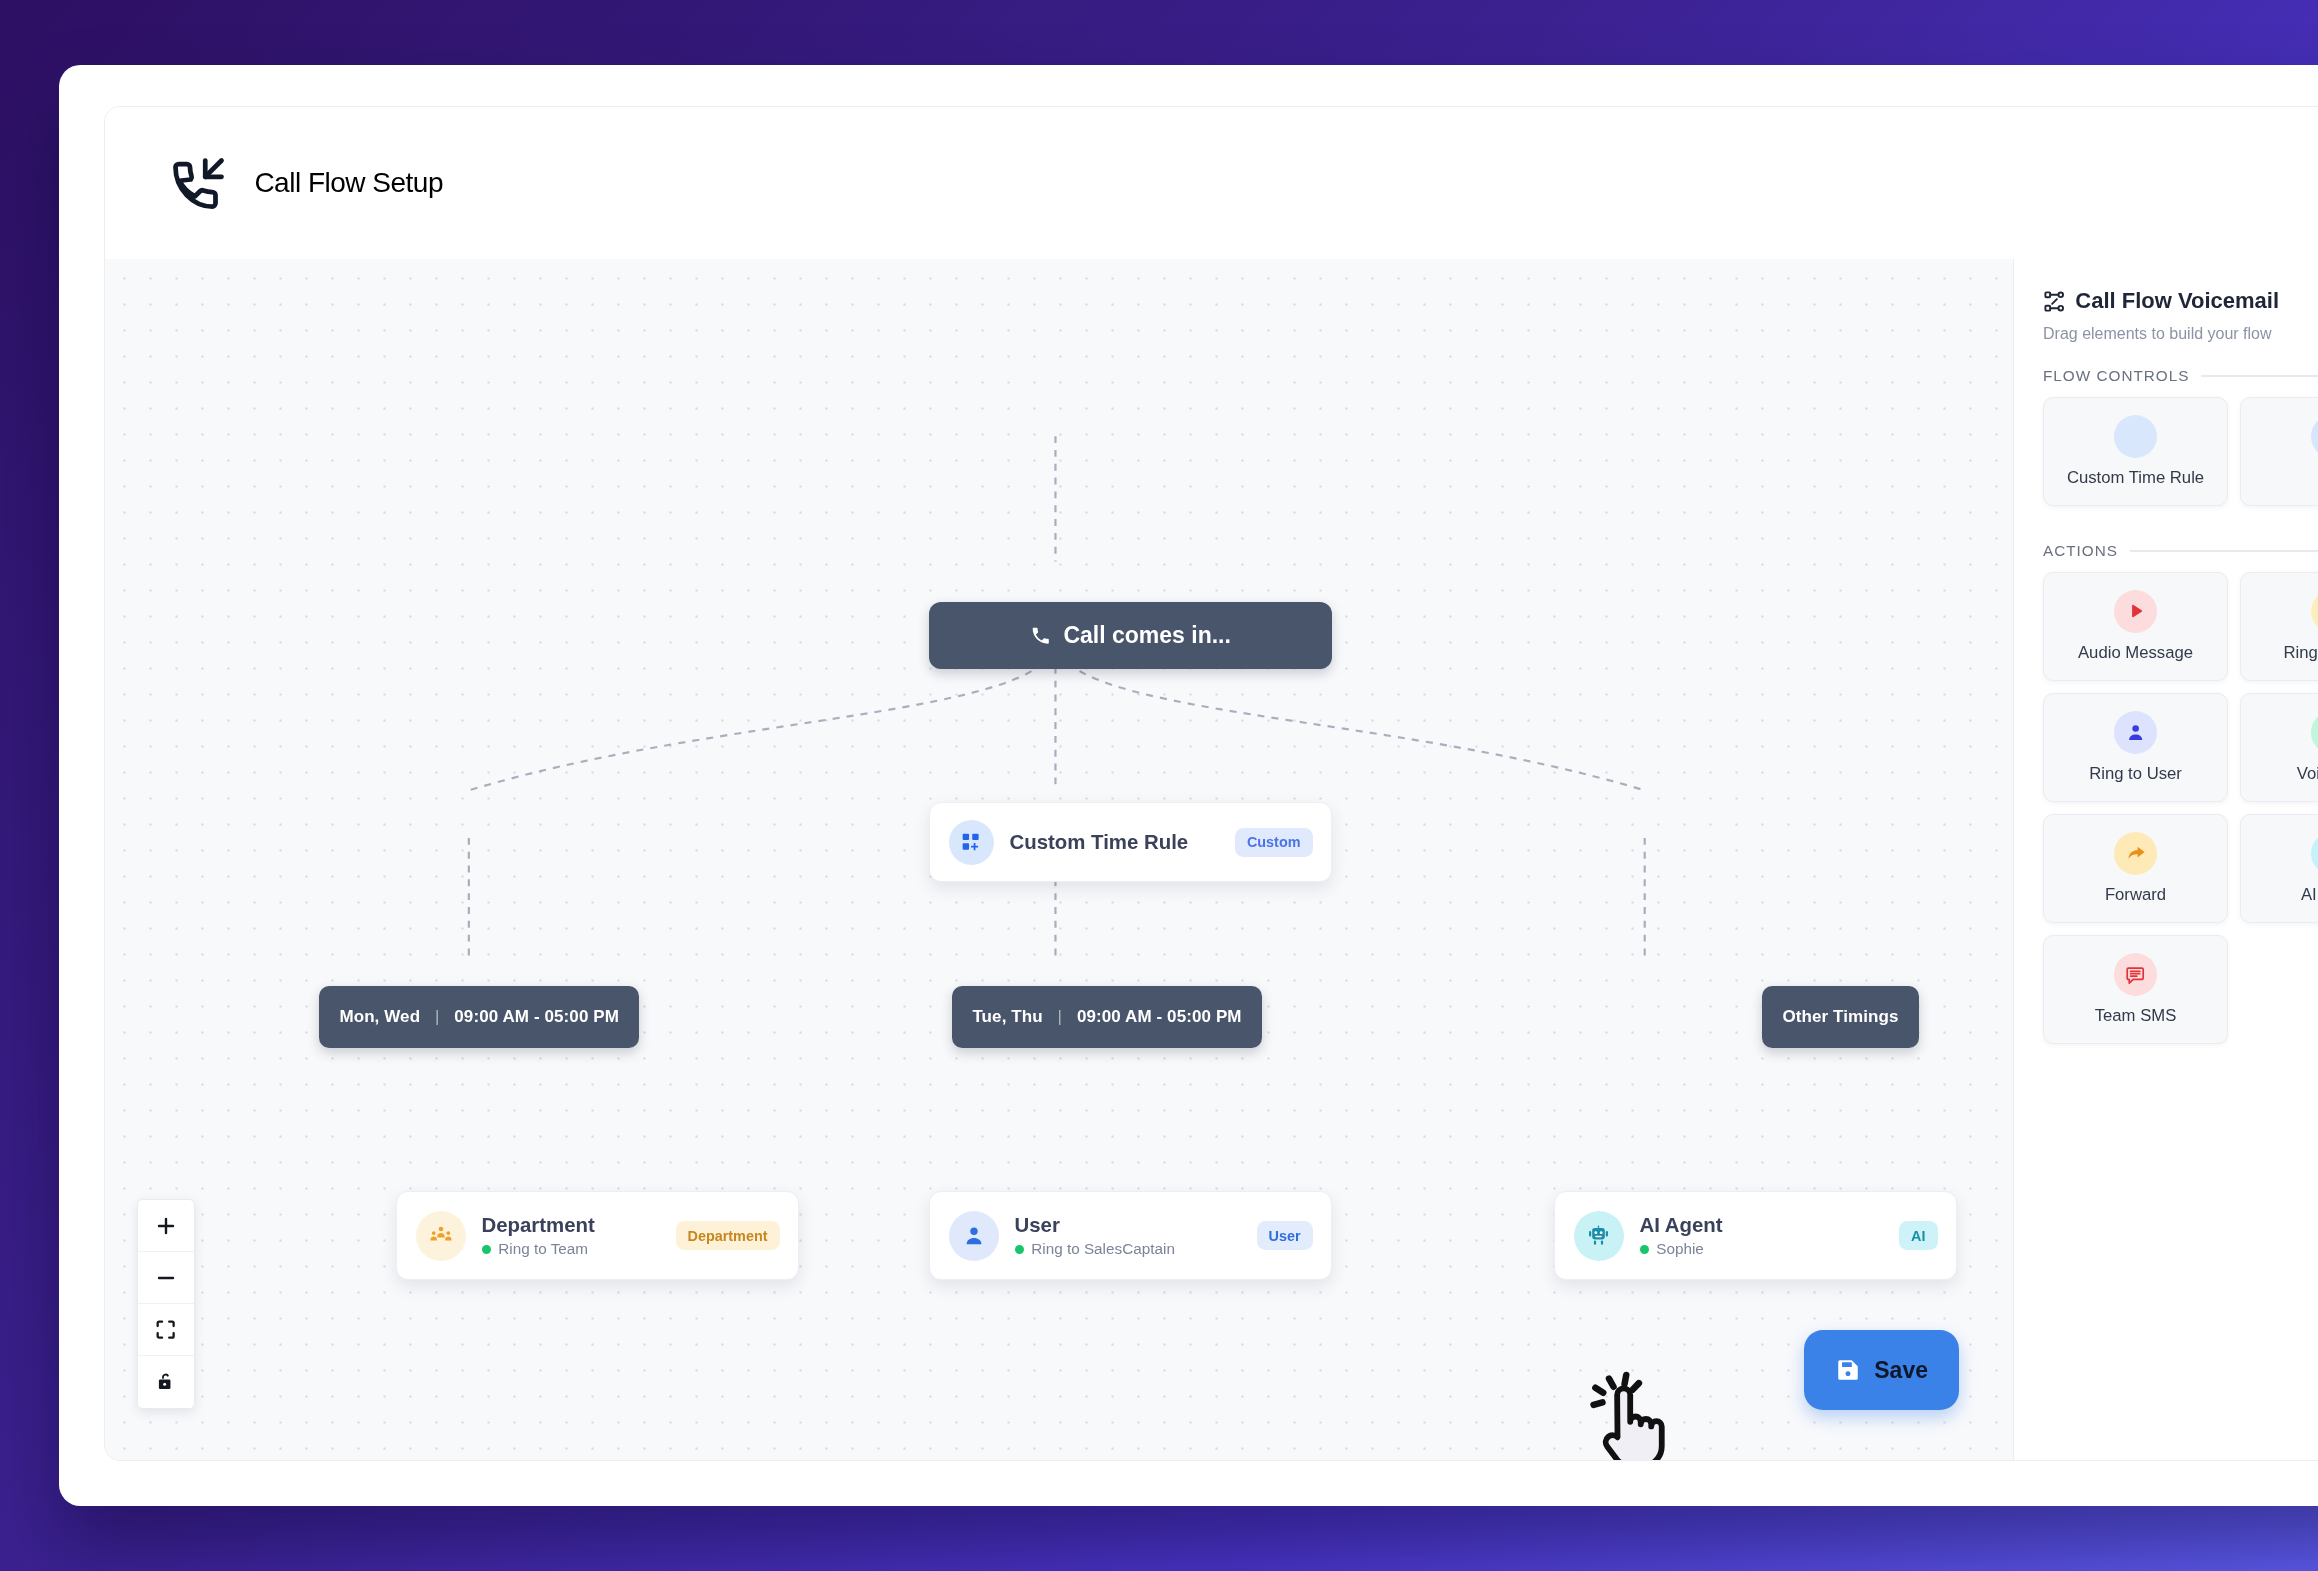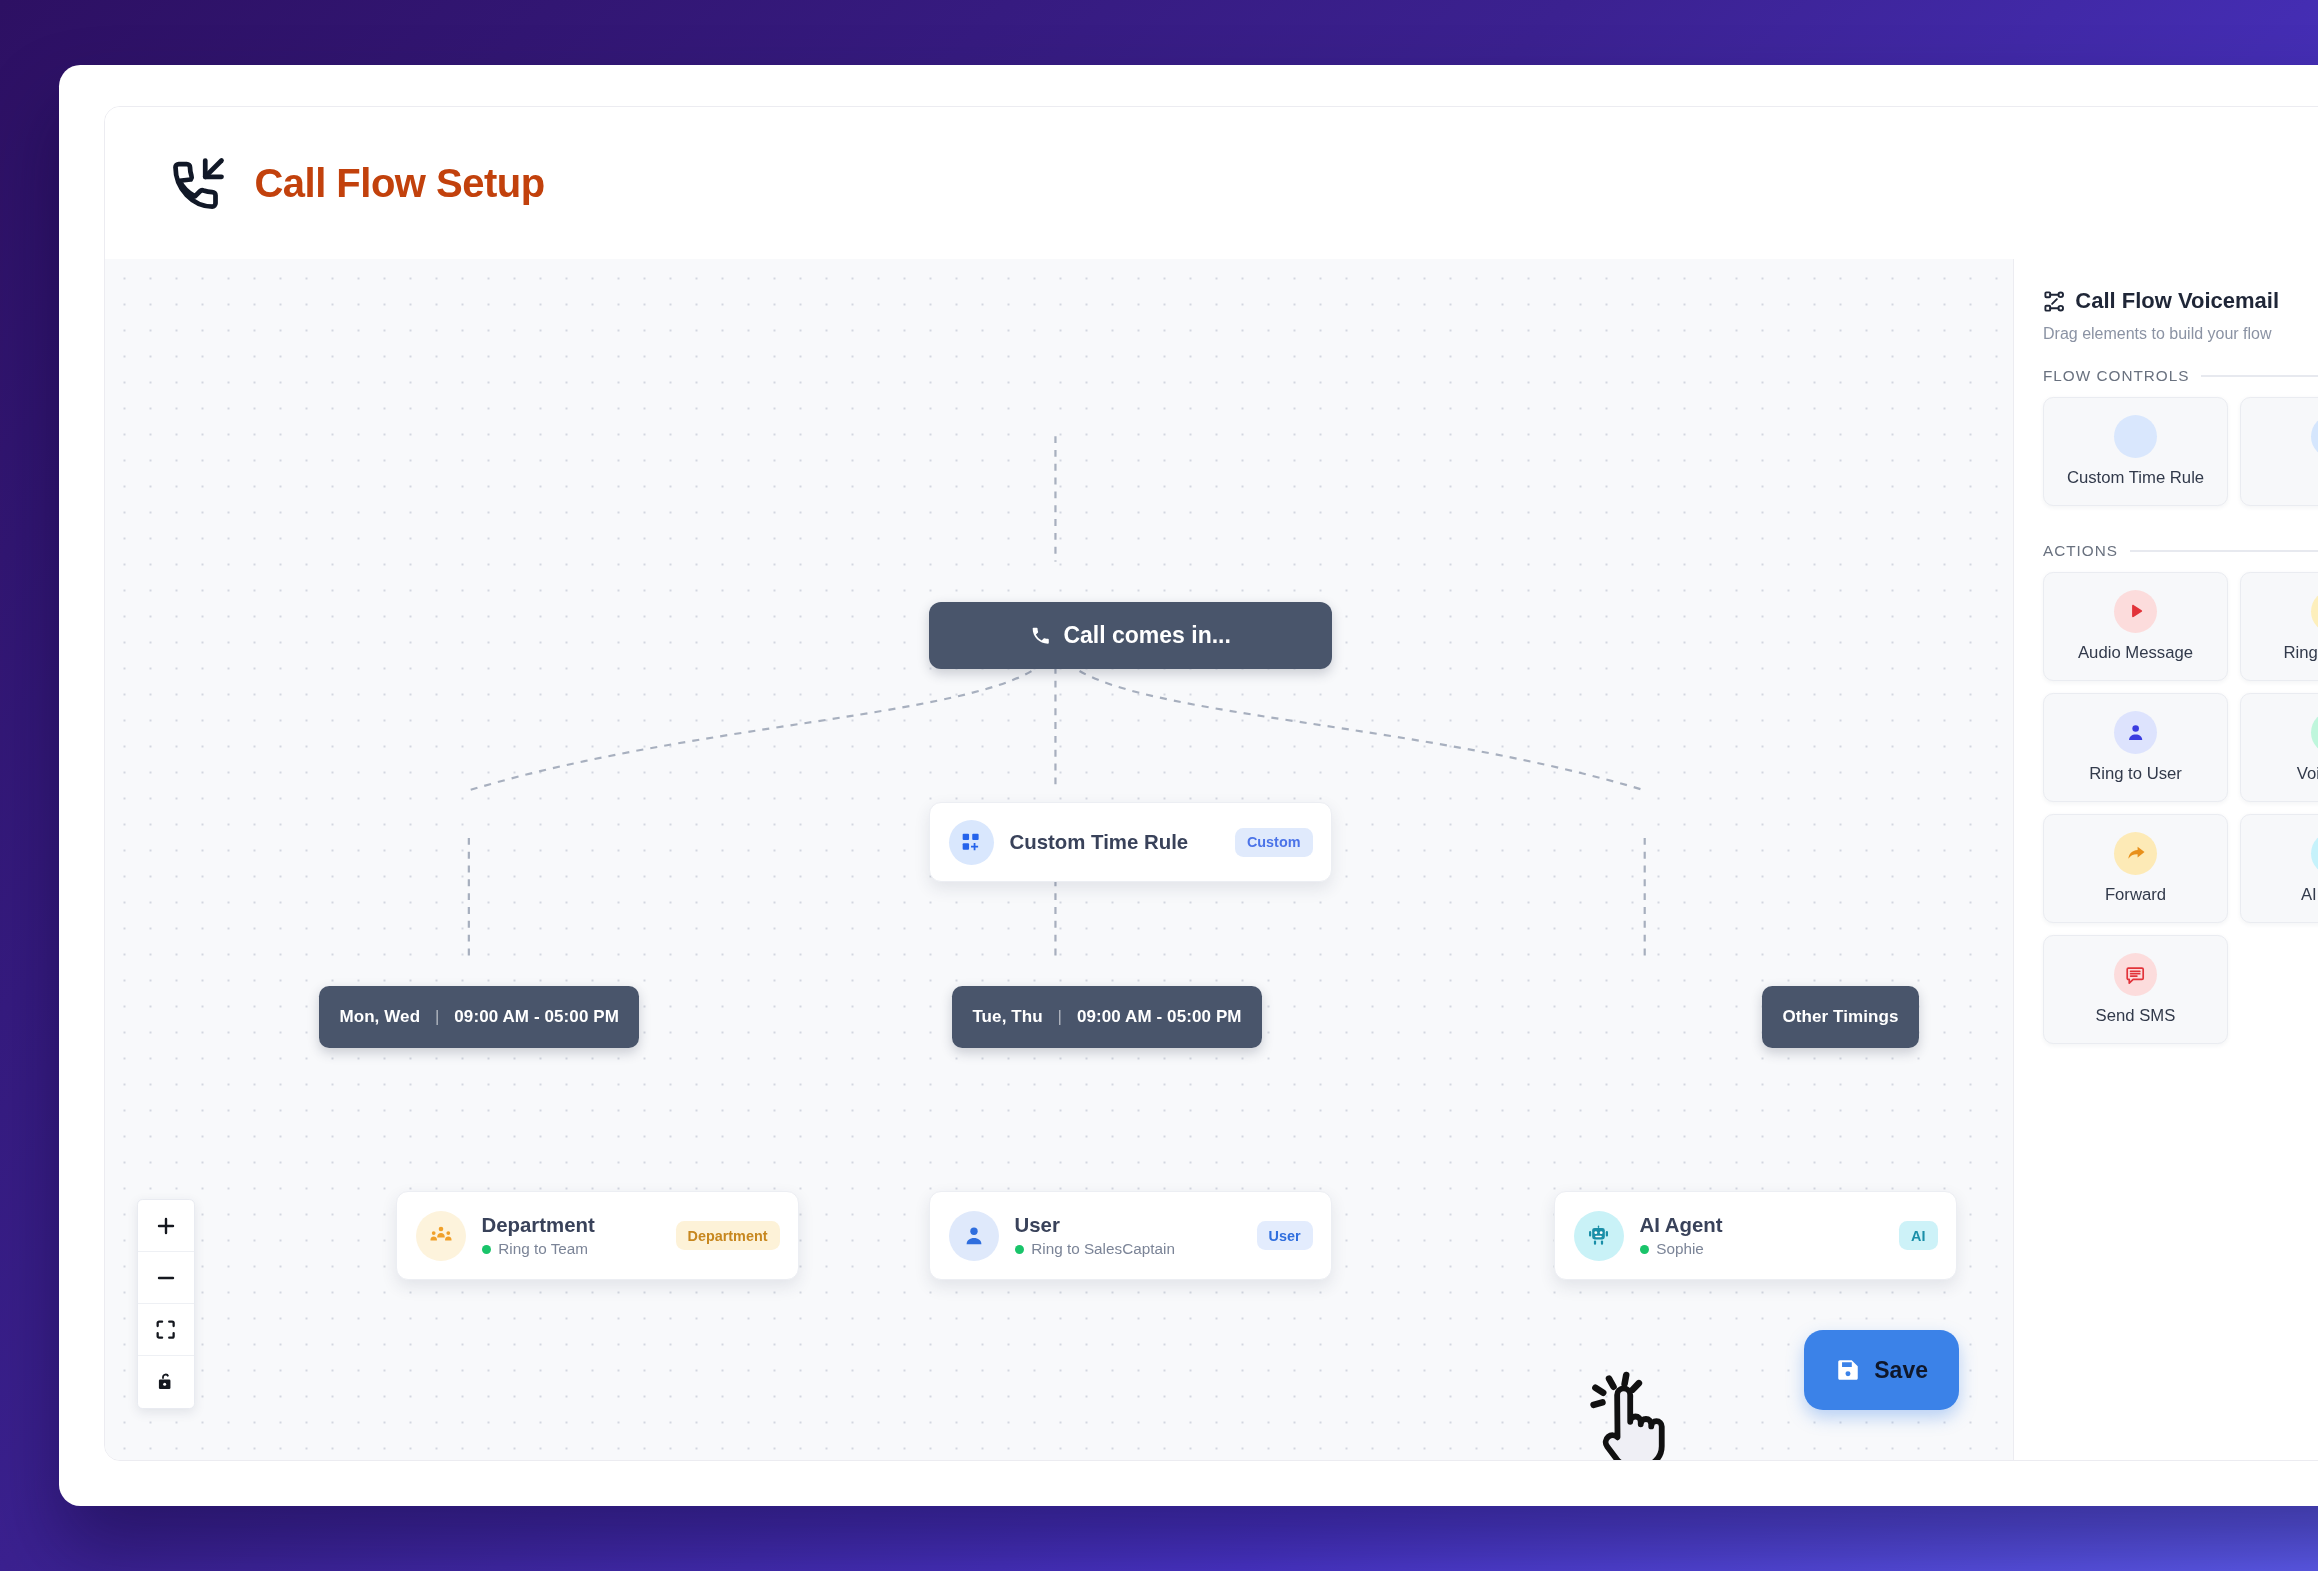--- a/index.html
+++ b/index.html
@@ -54,23 +54,23 @@
     background: #ffffff;
     position: relative;
     z-index: 5;
   }
   #header-phone-icon {
     width: 70px; height: 70px;
     display: flex; align-items: center; justify-content: center;
     color: #111827;
   }
   #page-title {
-    font-size: 40px;
-    font-weight: bold;
-    color: #c2410c;
+    font-size: 28px;
+    font-weight: normal;
+    color: #000000;
     margin-left: 20.4px;
     letter-spacing: -0.5px;
   }
 
   
   #panel-body { flex: 1; display: flex; min-height: 0; position: relative; }
 
   
   #flow-canvas {
     flex: 1;
@@ -529,21 +529,21 @@
             <div class="element-label">AI Agent</div>
           </div>
 
           <div class="element-card">
             <div class="element-icon-wrap" style="background:#fcdcdc;">
               <svg width="20.4" height="20.4" viewBox="0 0 24 24" fill="none" stroke="#e2333a" stroke-width="2" stroke-linejoin="round">
                 <path d="M4 3.6h16c.8 0 1.4.6 1.4 1.4v10.6c0 .8-.6 1.4-1.4 1.4H9.6L5 21.4v-4.4H4c-.8 0-1.4-.6-1.4-1.4V5c0-.8.6-1.4 1.4-1.4z"></path>
                 <path d="M6.6 7.6h10.8M6.6 10.3h10.8M6.6 13h7.4" stroke-linecap="round"></path>
               </svg>
             </div>
-            <div class="element-label">Send SMS</div>
+            <div class="element-label">Team SMS</div>
           </div>
 
           <div style="visibility:hidden;"></div>
         </div>
 
       </div>
     </div>
   </div>
 </div>
 

